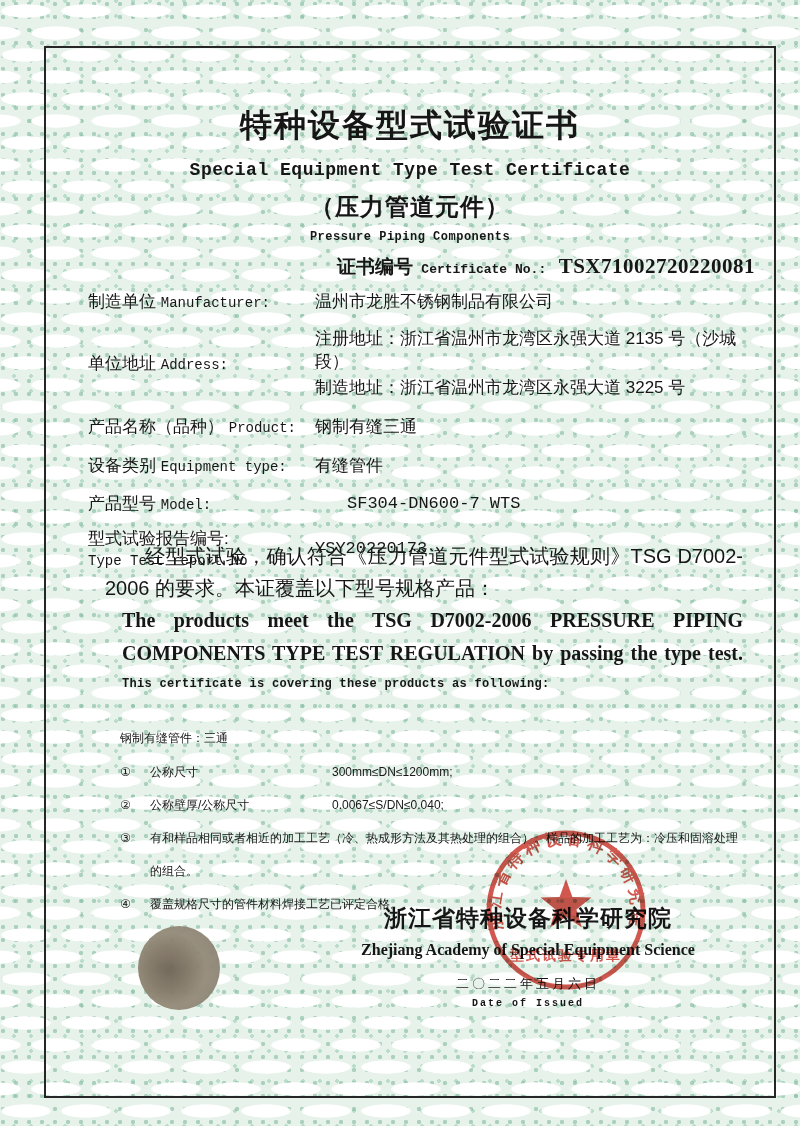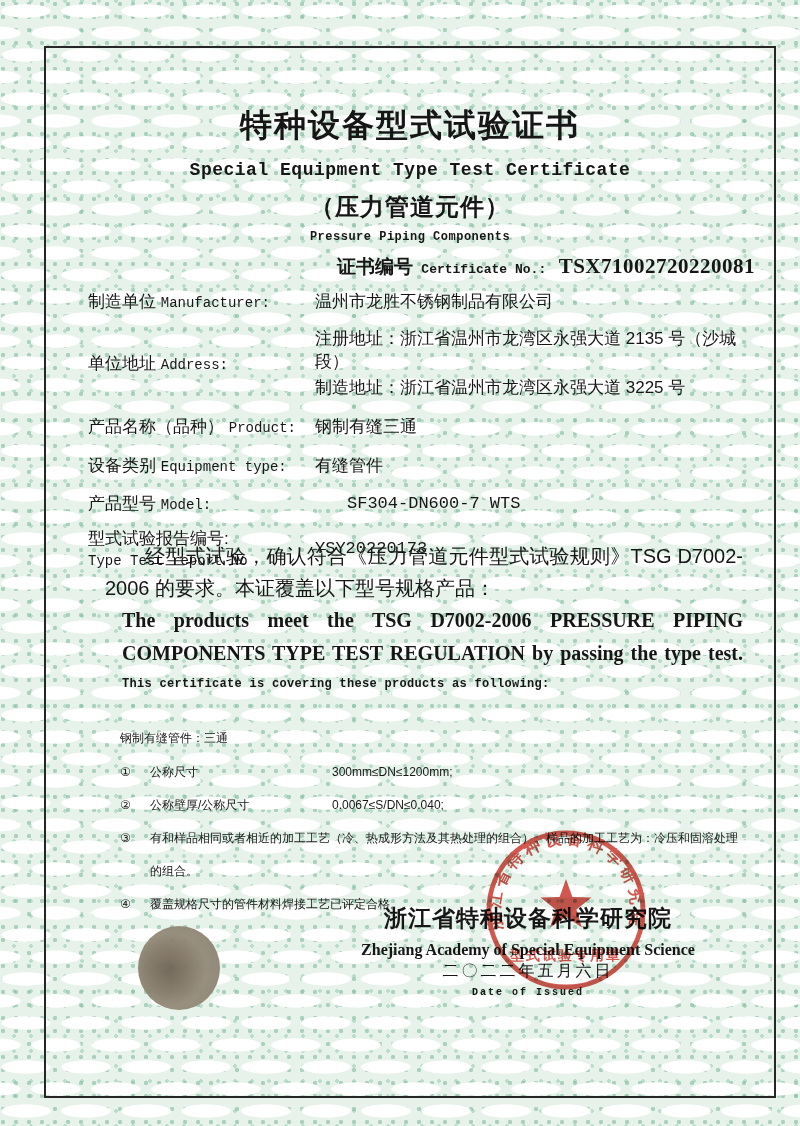--- a/index.html
+++ b/index.html
@@ -58,21 +58,21 @@
 
   .plist { position:absolute; left:120px; right:52px; top:694px; font-size:12px; line-height:33px;margin-top:28px; }
   .plist-heading { margin-bottom:1px; }
   .li { padding-left:30px; }
   .li .num { display:inline-block; width:30px; margin-left:-30px; }
   .li .li-label { display:inline-block; width:182px; }
 
   .issuer { position:absolute; left:352px; width:352px; top:903px; text-align:center; }
   .issuer-cn { font-size:23px; font-weight:bold; letter-spacing:1px; }
   .issuer-en { font-size:16px; font-weight:bold; margin-top:7px; }
-  .issuer-date { font-size:16px; letter-spacing:3px; margin-top:2px; }
+  .issuer-date { font-size:13px; letter-spacing:3px; margin-top:16px; }
   .issuer-date-label { font-size:10px; font-weight:bold; letter-spacing:2px; margin-top:5px; }
 
   .stamp { position:absolute; left:482px; top:826px; width:168px; height:168px;
            mix-blend-mode:multiply; opacity:0.88; }
 
   .stain { position:absolute; left:138px; top:926px; width:82px; height:84px; border-radius:50%;
            background:radial-gradient(circle at 38% 52%, #6f6457 0%, #837867 30%, #948b7a 55%, #8d8474 78%, #7f7667 100%);
            opacity:0.96; }
 </style>
 </head>

